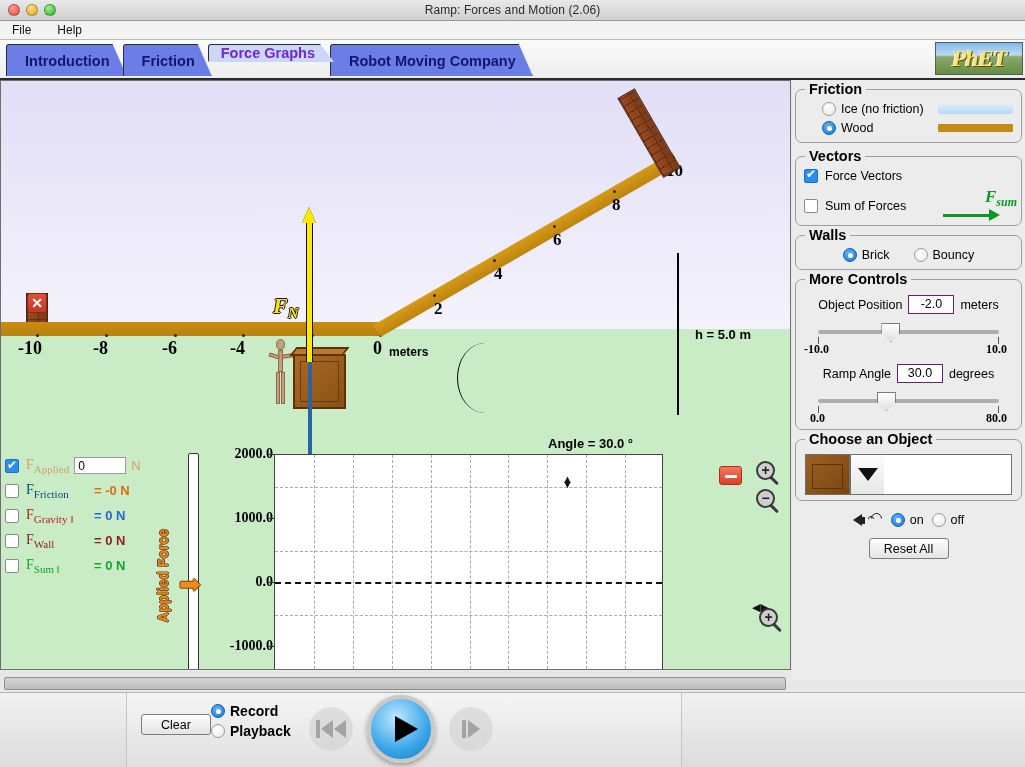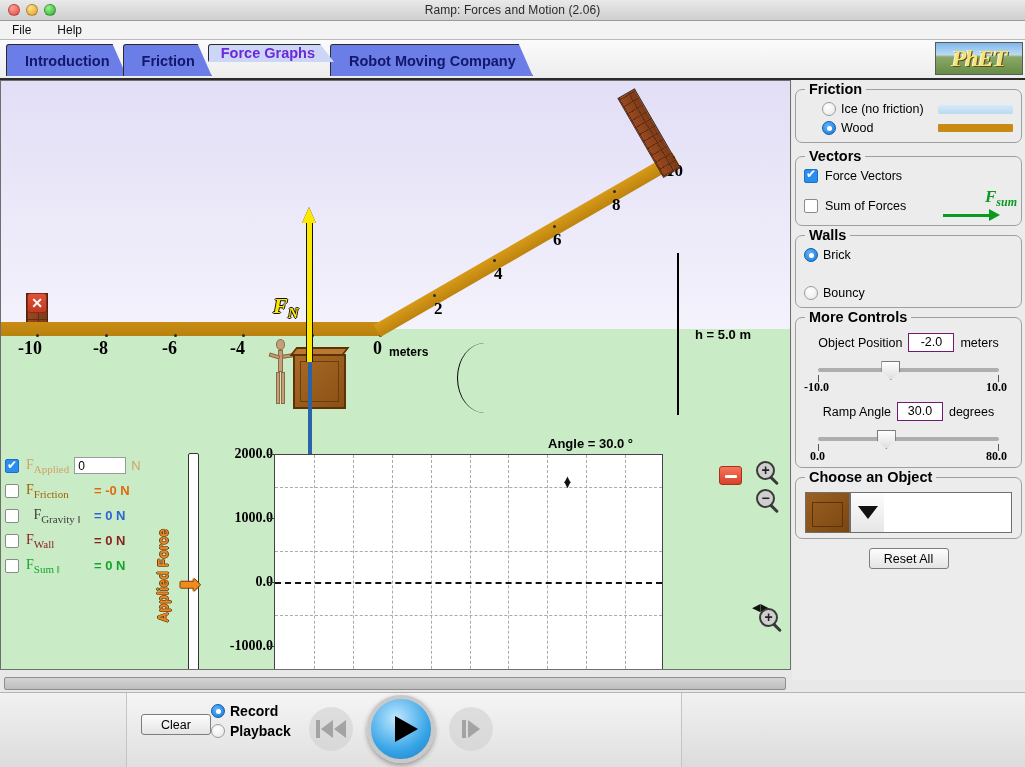--- a/index.html
+++ b/index.html
@@ -473,29 +473,29 @@
         <div class="cb on"></div>
         <span class="fsym" style="color:#d0a26a;">
           <span>F</span><sub>Applied</sub>
         </span>
         <input class="fin" value="0" style="">
         <span style="color:#d0a26a; font-size:13px;">N</span>
       </div>
 
       <div class="frow">
         <div class="cb"></div>
-        <span class="fsym" style="color:#a16207; width:62px;">
+        <span class="fsym" style="color:#0c4a6e; width:62px;">
           <span>F</span><sub>Friction</sub>
         </span>
         <span class="fval" style="color:#e06a10;">= -0 N</span>
       </div>
 
       <div class="frow">
         <div class="cb"></div>
-        <span class="fsym" style="color:#404040; width:62px;text-align:center;">
+        <span class="fsym" style="color:#b91c1c; width:62px;">
           <span>F</span><sub>Gravity ǁ</sub>
         </span>
         <span class="fval" style="color:#2b63d8;">= 0 N</span>
       </div>
 
       <div class="frow">
         <div class="cb"></div>
         <span class="fsym" style="color:#8c2020; width:62px;">
           <span>F</span><sub>Wall</sub>
         </span>
@@ -605,21 +605,21 @@
           </div>
           <div class="ln"></div>
             <div class="hd"></div>
         </div>
       </div>
     </div>
 
     <div class="grp" style="margin-top:9px;">
       <div class="lgd">Walls</div>
       <div class="body" style="padding-top:12px;">
-        <div style="display:flex; justify-content:center; gap:24px;flex-direction:column;">
+        <div style="display:flex; justify-content:center; gap:24px;">
           <div class="optrow">
             <span class="radio on"></span>
             <span>Brick</span>
           </div>
           <div class="optrow">
             <span class="radio"></span>
             <span>Bouncy</span>
           </div>
         </div>
       </div>
@@ -664,20 +664,36 @@
       <div class="body" style="padding-top:12px; padding-bottom:5px;">
         <div class="objbox">
           <div class="objicon"></div>
           <div class="objarrow">
             <i></i>
           </div>
         </div>
       </div>
     </div>
 
+    <div class="soundrow">
+      <div class="spk">
+        <div class="cone"></div>
+          <div class="box"></div>
+        <div class="w" style="left:15px; top:5px; width:6px; height:6px;"></div>
+        <div class="w" style="left:18px; top:2px; width:11px; height:11px;"></div>
+      </div>
+      <div class="optrow">
+        <span class="radio on"></span>
+        <span>on</span>
+      </div>
+      <div class="optrow">
+        <span class="radio"></span>
+        <span>off</span>
+      </div>
+    </div>
 
     <button class="resetbtn">Reset All</button>
   </div>
 
   <div class="hscroll"></div>
 
   <div class="bottombar">
     <div class="playpanel">
       <button class="clearbtn">Clear</button>
 

